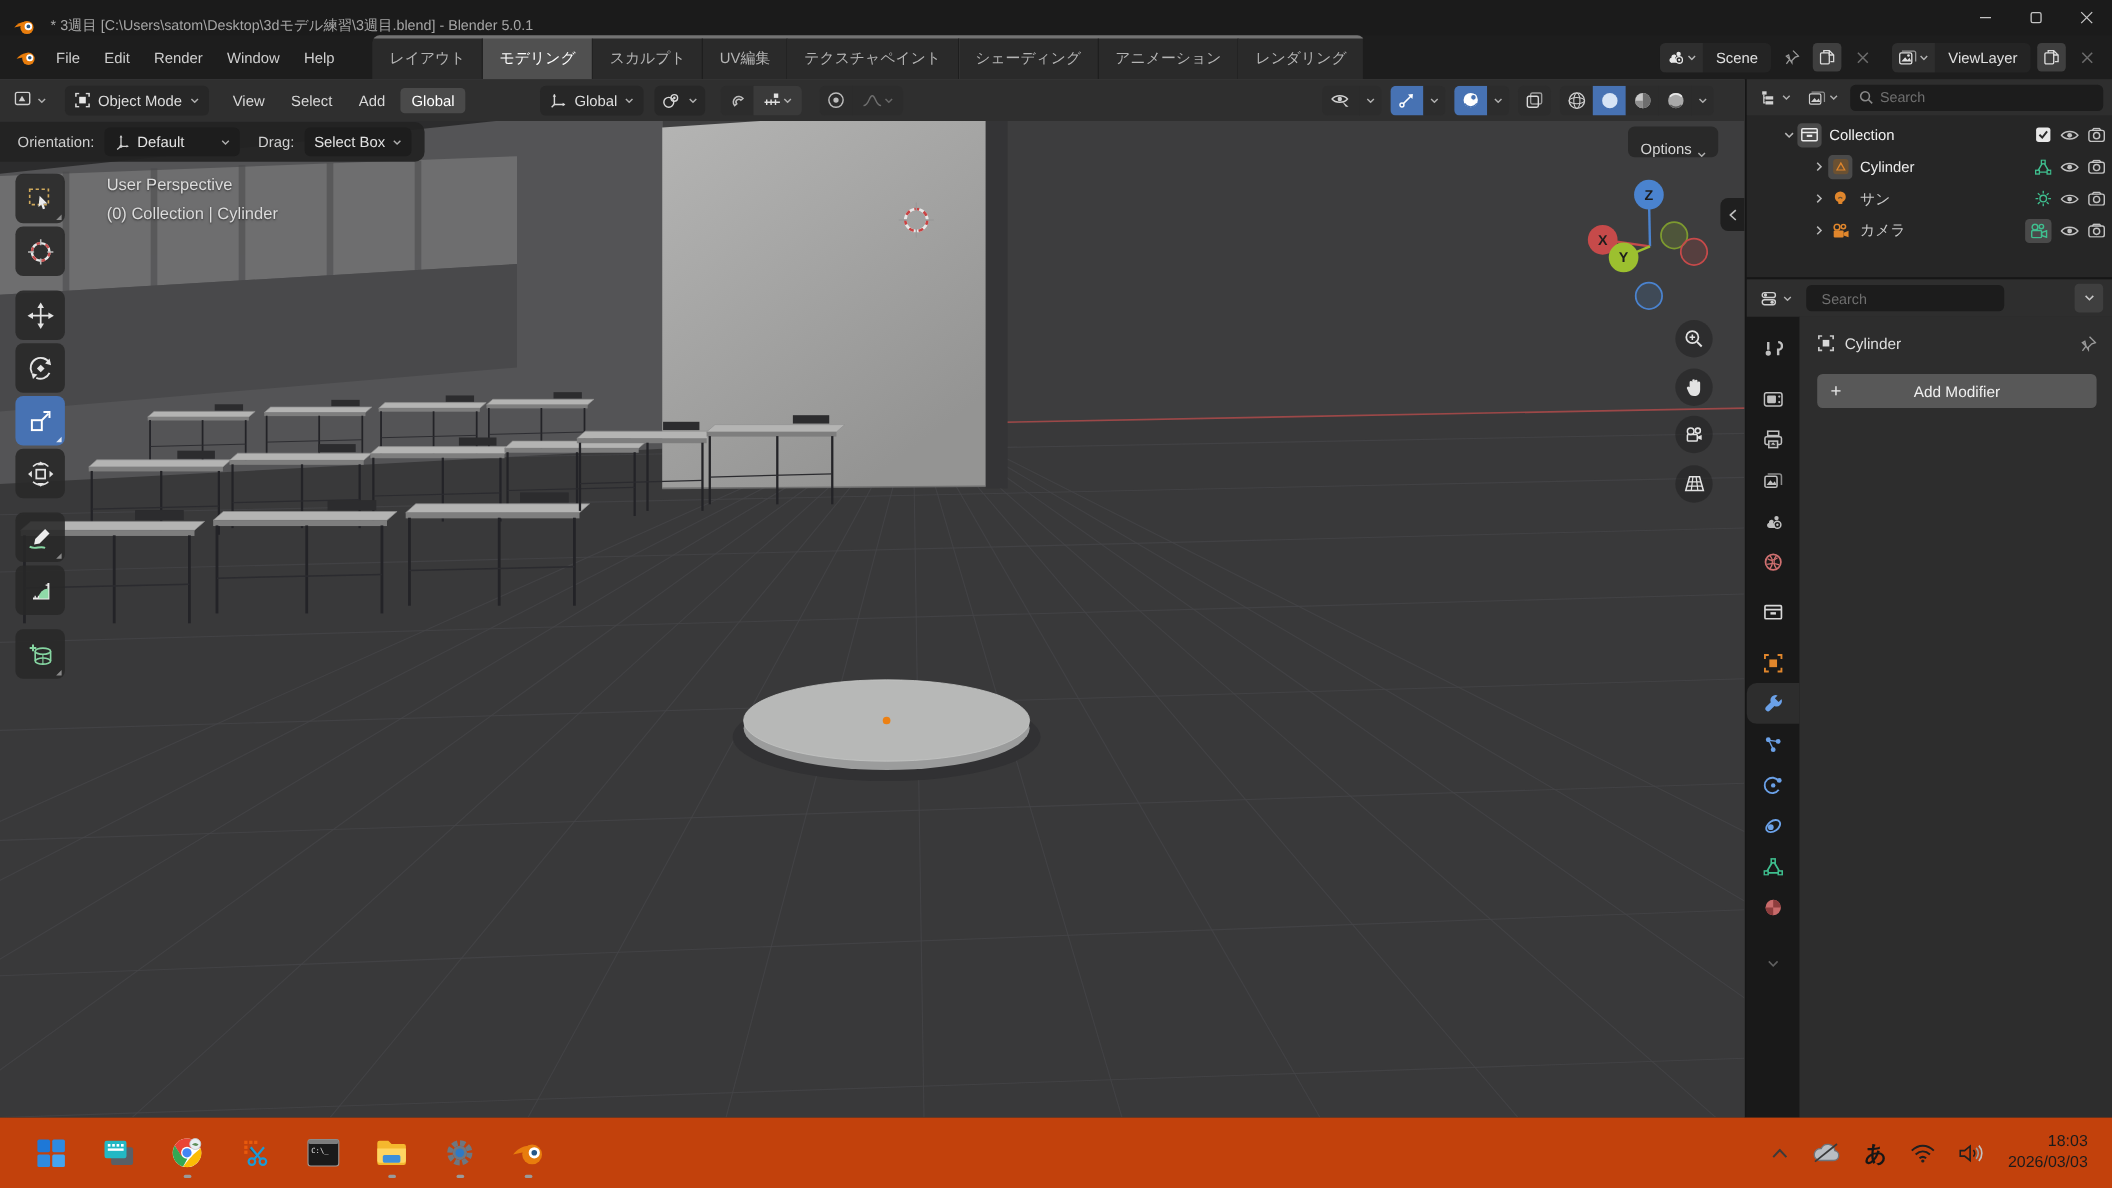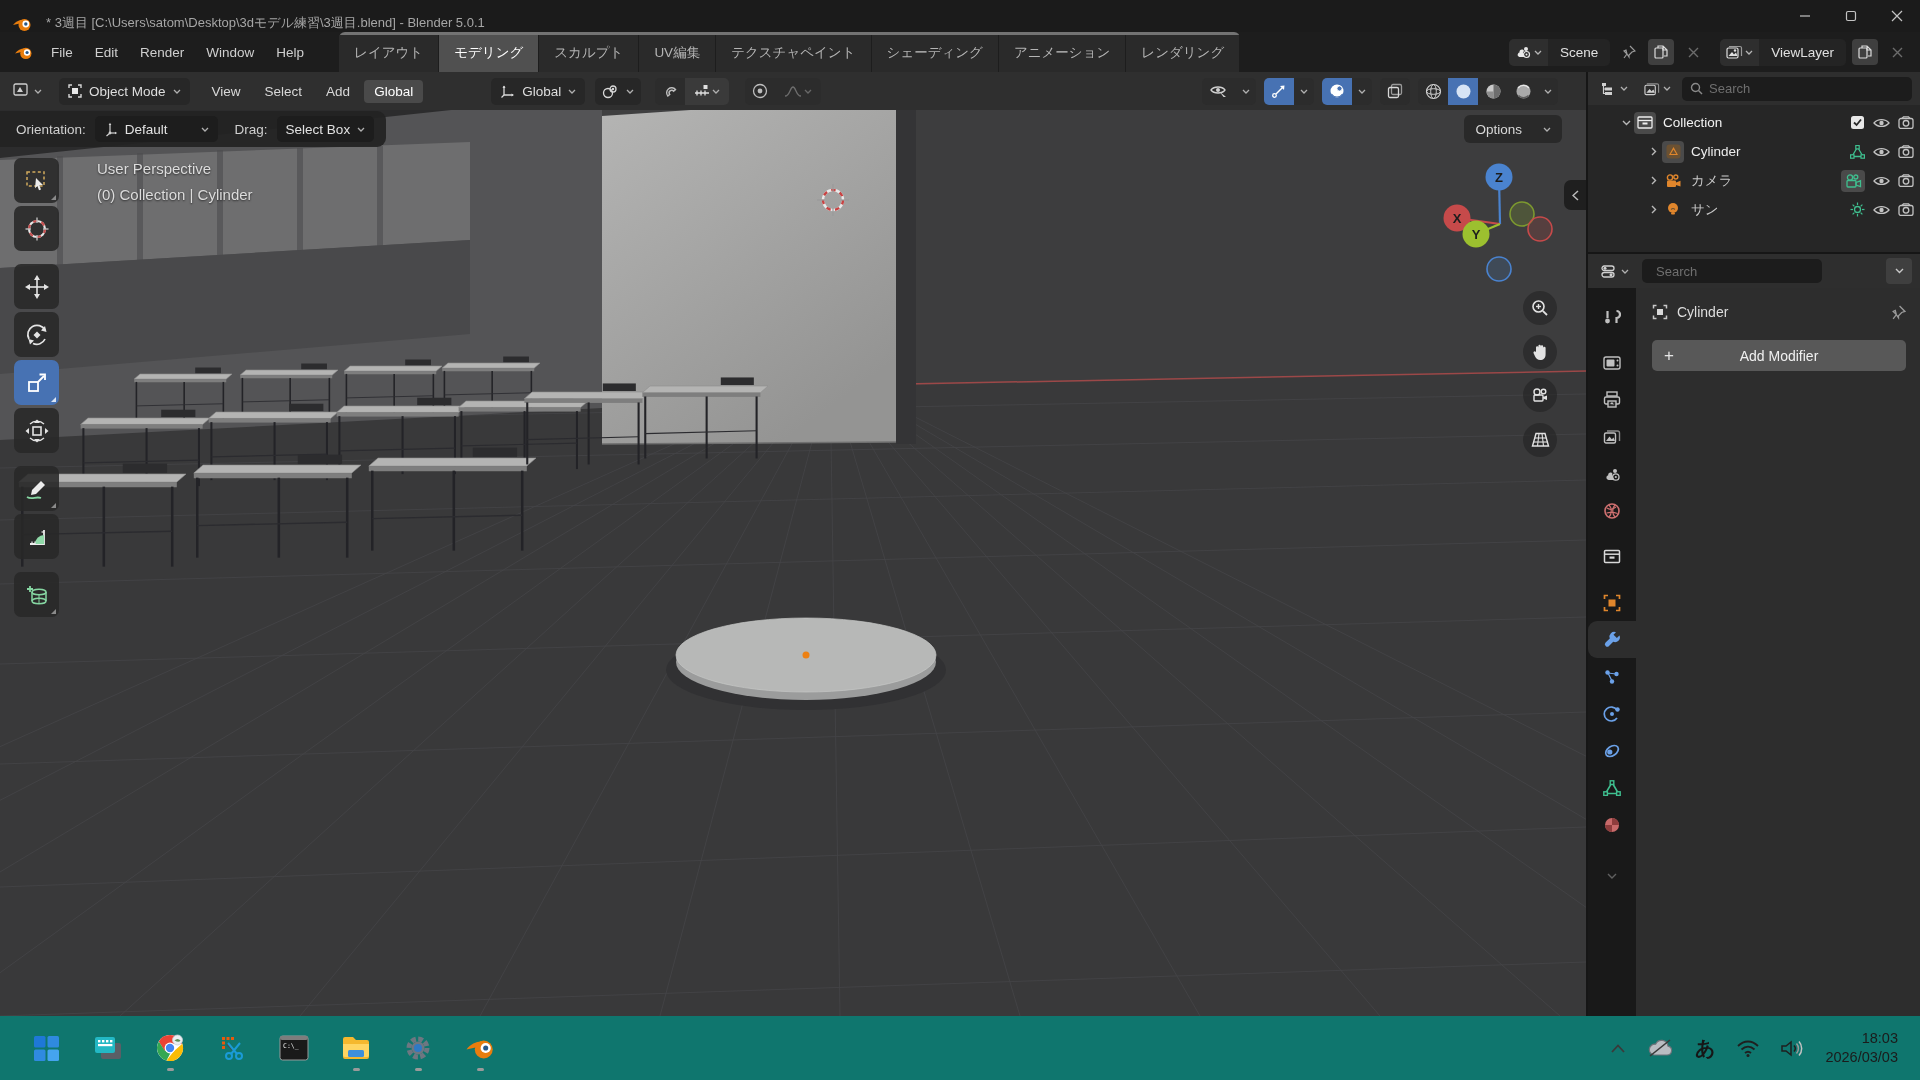--- a/index.html
+++ b/index.html
@@ -46,21 +46,21 @@
   .tglbtn { width:30px; height:27px; display:flex; align-items:center; justify-content:center; background:#2c2c2c; }
   .tglbtn.on { background:#4772b3; }
   .grp { display:flex; border-radius:5px; overflow:hidden; }
   .chevbox { width:20px; height:27px; display:flex; align-items:center; justify-content:center; background:#2c2c2c; }
 
   .vp-tools-row { position:absolute; left:0; top:38px; width:100%; height:38px; display:flex; align-items:center; font-size:13.5px; }
   .ts-left { display:flex; align-items:center; gap:9px; background:rgba(34,34,34,.93); border-radius:0 9px 9px 0;
              padding:5px 12px 5px 16px; }
   .ddark { background:#1d1d1d; border-radius:5px; display:flex; align-items:center; gap:7px; padding:0 9px; height:26px; color:#e2e2e2; }
   .ts-options { margin-left:auto; margin-right:24px; background:rgba(40,40,40,.93); border-radius:6px; height:28px;
-                display:flex; align-items:center; gap:21px; padding:0 11px; color:#d8d8d8; }
+                display:flex; align-items:flex-end; gap:5px; padding:0 11px; color:#d8d8d8; }
 
   .vp-toolbar { position:absolute; left:14px; top:86px; display:flex; flex-direction:column; }
   .toolbtn { width:45px; height:45px; margin-bottom:3px; border-radius:7px; background:rgba(40,40,40,.88);
              display:flex; align-items:center; justify-content:center; position:relative; }
   .toolbtn.active { background:#4772b3; }
   .toolbtn .corner { position:absolute; right:3px; bottom:3px; width:0; height:0;
              border-left:5px solid transparent; border-bottom:5px solid #8a8a8a; }
   .tgap { height:10px; }
 
   .vp-overlay-text { position:absolute; left:97px; top:84px; font-size:15px; color:#dcdcdc; text-shadow:0 1px 2px rgba(0,0,0,.6); line-height:26px; }
@@ -95,21 +95,21 @@
   .ptab.active { background:#2d2d2d; border-radius:9px 0 0 9px; }
   .pgap { height:9px; }
   .pr-content { flex:1; background:#2d2d2d; }
   .breadcrumb { display:flex; align-items:center; gap:9px; padding:16px 14px 6px 16px; color:#dedede; font-size:14px; }
   .breadcrumb .pin { margin-left:auto; }
   .addmod { margin:14px 14px 0 16px; height:31px; background:#585858; border-radius:5px; position:relative;
             display:flex; align-items:center; justify-content:center; color:#f0f0f0; font-size:14px; }
   .addmod .plus { position:absolute; left:12px; color:#e6e6e6; font-size:17px; }
 
   
-  .taskbar { position:absolute; left:0; top:1016px; width:1920px; height:64px; background:#0f766e;
+  .taskbar { position:absolute; left:0; top:1016px; width:1920px; height:64px; background:#c2410c;
              display:flex; align-items:center; }
   .tb-left { display:flex; align-items:center; gap:26px; padding-left:28px; }
   .tb-icon { width:36px; height:42px; display:flex; flex-direction:column; align-items:center; justify-content:center; position:relative; }
   .tb-dot { position:absolute; bottom:-2px; width:7px; height:3px; border-radius:2px; background:#9a9a9a; }
   .tb-right { margin-left:auto; display:flex; align-items:center; gap:22px; padding-right:22px; }
   .clock { text-align:right; font-size:14.5px; color:#1b1b1b; line-height:19px; }
   .ime { font-size:20px; color:#161616; font-weight:bold; }
 
   .chev-s { flex:none; }
 </style>
@@ -854,56 +854,20 @@
             </span>
           </div>
 
           <div class="ol-row" style="padding-left:58px;">
             <span class="chevcell">
               <svg width="6" height="9" viewBox="0 0 6 9">
                   <polyline points="1,1 4.5,4.5 1,8" fill="none" stroke="#b8b8b8" stroke-width="1.4"></polyline>
                 </svg>
             </span>
             <span class="iconwrap">
-              <svg width="17" height="14" viewBox="0 0 17 14">
-                <circle cx="5" cy="3.5" r="2.6" fill="none" stroke="#e0862c" stroke-width="1.4"></circle>
-                <circle cx="10.8" cy="3" r="2" fill="none" stroke="#e0862c" stroke-width="1.4"></circle>
-                <rect x="2" y="6.5" width="9" height="6.5" rx="1" fill="#e0862c"></rect>
-                <path d="M11 8.5 L15.5 6.8 V12.6 L11 11 Z" fill="#e0862c"></path>
-              </svg>
-            </span>
-            <span class="name">カメラ</span>
-            <span class="rt">
-              <span class="iconwrap selbg" style="width:24px;">
-                <svg width="17" height="14" viewBox="0 0 17 14">
-                  <circle cx="5" cy="3.5" r="2.6" fill="none" stroke="#3fbf8f" stroke-width="1.3"></circle>
-                  <circle cx="10.8" cy="3" r="2" fill="none" stroke="#3fbf8f" stroke-width="1.3"></circle>
-                  <rect x="2" y="6.5" width="9" height="6.5" rx="1" fill="none" stroke="#3fbf8f" stroke-width="1.3"></rect>
-                  <path d="M11 8.5 L15.5 6.8 V12.6 L11 11 Z" fill="none" stroke="#3fbf8f" stroke-width="1.3"></path>
-                </svg>
-              </span>
-              <svg width="17" height="12" viewBox="0 0 17 12">
-                <path d="M1 6 C4.5 1.5 12.5 1.5 16 6 C12.5 10.5 4.5 10.5 1 6 Z" fill="none" stroke="#c2c2c2" stroke-width="1.3"></path>
-                <circle cx="8.5" cy="6" r="2.2" fill="#c2c2c2"></circle>
-              </svg>
-              <svg width="16" height="13" viewBox="0 0 16 13">
-                <rect x="1" y="2.5" width="14" height="10" rx="2" fill="none" stroke="#c2c2c2" stroke-width="1.3"></rect>
-                <path d="M4 2.5 L5.5 0.8 H10.5 L12 2.5" fill="none" stroke="#c2c2c2" stroke-width="1.3"></path>
-                <circle cx="8" cy="7.3" r="2.8" fill="none" stroke="#c2c2c2" stroke-width="1.3"></circle>
-              </svg>
-            </span>
-          </div>
-
-          <div class="ol-row" style="padding-left:58px;">
-            <span class="chevcell">
-              <svg width="6" height="9" viewBox="0 0 6 9">
-                  <polyline points="1,1 4.5,4.5 1,8" fill="none" stroke="#b8b8b8" stroke-width="1.4"></polyline>
-                </svg>
-            </span>
-            <span class="iconwrap">
               <svg width="14" height="15" viewBox="0 0 14 15">
                 <circle cx="7" cy="6" r="5" fill="#e0862c"></circle>
                 <rect x="5" y="10.5" width="4" height="2" rx="1" fill="#e0862c"></rect>
                 <path d="M5.2 7.5 Q7 5.5 8.8 7.5" fill="none" stroke="#6b5132" stroke-width="1.2"></path>
               </svg>
             </span>
             <span class="name">サン</span>
             <span class="rt">
               <svg width="15" height="15" viewBox="0 0 15 15">
                 <circle cx="7.5" cy="7.5" r="3" fill="none" stroke="#3fbf8f" stroke-width="1.3"></circle>
@@ -911,20 +875,56 @@
                   <line x1="7.5" y1="0.5" x2="7.5" y2="3"></line>
                     <line x1="7.5" y1="12" x2="7.5" y2="14.5"></line>
                   <line x1="0.5" y1="7.5" x2="3" y2="7.5"></line>
                     <line x1="12" y1="7.5" x2="14.5" y2="7.5"></line>
                   <line x1="2.6" y1="2.6" x2="4.4" y2="4.4"></line>
                     <line x1="10.6" y1="10.6" x2="12.4" y2="12.4"></line>
                   <line x1="12.4" y1="2.6" x2="10.6" y2="4.4"></line>
                     <line x1="4.4" y1="10.6" x2="2.6" y2="12.4"></line>
                 </g>
               </svg>
+              <svg width="17" height="12" viewBox="0 0 17 12">
+                <path d="M1 6 C4.5 1.5 12.5 1.5 16 6 C12.5 10.5 4.5 10.5 1 6 Z" fill="none" stroke="#c2c2c2" stroke-width="1.3"></path>
+                <circle cx="8.5" cy="6" r="2.2" fill="#c2c2c2"></circle>
+              </svg>
+              <svg width="16" height="13" viewBox="0 0 16 13">
+                <rect x="1" y="2.5" width="14" height="10" rx="2" fill="none" stroke="#c2c2c2" stroke-width="1.3"></rect>
+                <path d="M4 2.5 L5.5 0.8 H10.5 L12 2.5" fill="none" stroke="#c2c2c2" stroke-width="1.3"></path>
+                <circle cx="8" cy="7.3" r="2.8" fill="none" stroke="#c2c2c2" stroke-width="1.3"></circle>
+              </svg>
+            </span>
+          </div>
+
+          <div class="ol-row" style="padding-left:58px;">
+            <span class="chevcell">
+              <svg width="6" height="9" viewBox="0 0 6 9">
+                  <polyline points="1,1 4.5,4.5 1,8" fill="none" stroke="#b8b8b8" stroke-width="1.4"></polyline>
+                </svg>
+            </span>
+            <span class="iconwrap">
+              <svg width="17" height="14" viewBox="0 0 17 14">
+                <circle cx="5" cy="3.5" r="2.6" fill="none" stroke="#e0862c" stroke-width="1.4"></circle>
+                <circle cx="10.8" cy="3" r="2" fill="none" stroke="#e0862c" stroke-width="1.4"></circle>
+                <rect x="2" y="6.5" width="9" height="6.5" rx="1" fill="#e0862c"></rect>
+                <path d="M11 8.5 L15.5 6.8 V12.6 L11 11 Z" fill="#e0862c"></path>
+              </svg>
+            </span>
+            <span class="name">カメラ</span>
+            <span class="rt">
+              <span class="iconwrap selbg" style="width:24px;">
+                <svg width="17" height="14" viewBox="0 0 17 14">
+                  <circle cx="5" cy="3.5" r="2.6" fill="none" stroke="#3fbf8f" stroke-width="1.3"></circle>
+                  <circle cx="10.8" cy="3" r="2" fill="none" stroke="#3fbf8f" stroke-width="1.3"></circle>
+                  <rect x="2" y="6.5" width="9" height="6.5" rx="1" fill="none" stroke="#3fbf8f" stroke-width="1.3"></rect>
+                  <path d="M11 8.5 L15.5 6.8 V12.6 L11 11 Z" fill="none" stroke="#3fbf8f" stroke-width="1.3"></path>
+                </svg>
+              </span>
               <svg width="17" height="12" viewBox="0 0 17 12">
                 <path d="M1 6 C4.5 1.5 12.5 1.5 16 6 C12.5 10.5 4.5 10.5 1 6 Z" fill="none" stroke="#c2c2c2" stroke-width="1.3"></path>
                 <circle cx="8.5" cy="6" r="2.2" fill="#c2c2c2"></circle>
               </svg>
               <svg width="16" height="13" viewBox="0 0 16 13">
                 <rect x="1" y="2.5" width="14" height="10" rx="2" fill="none" stroke="#c2c2c2" stroke-width="1.3"></rect>
                 <path d="M4 2.5 L5.5 0.8 H10.5 L12 2.5" fill="none" stroke="#c2c2c2" stroke-width="1.3"></path>
                 <circle cx="8" cy="7.3" r="2.8" fill="none" stroke="#c2c2c2" stroke-width="1.3"></circle>
               </svg>
             </span>

